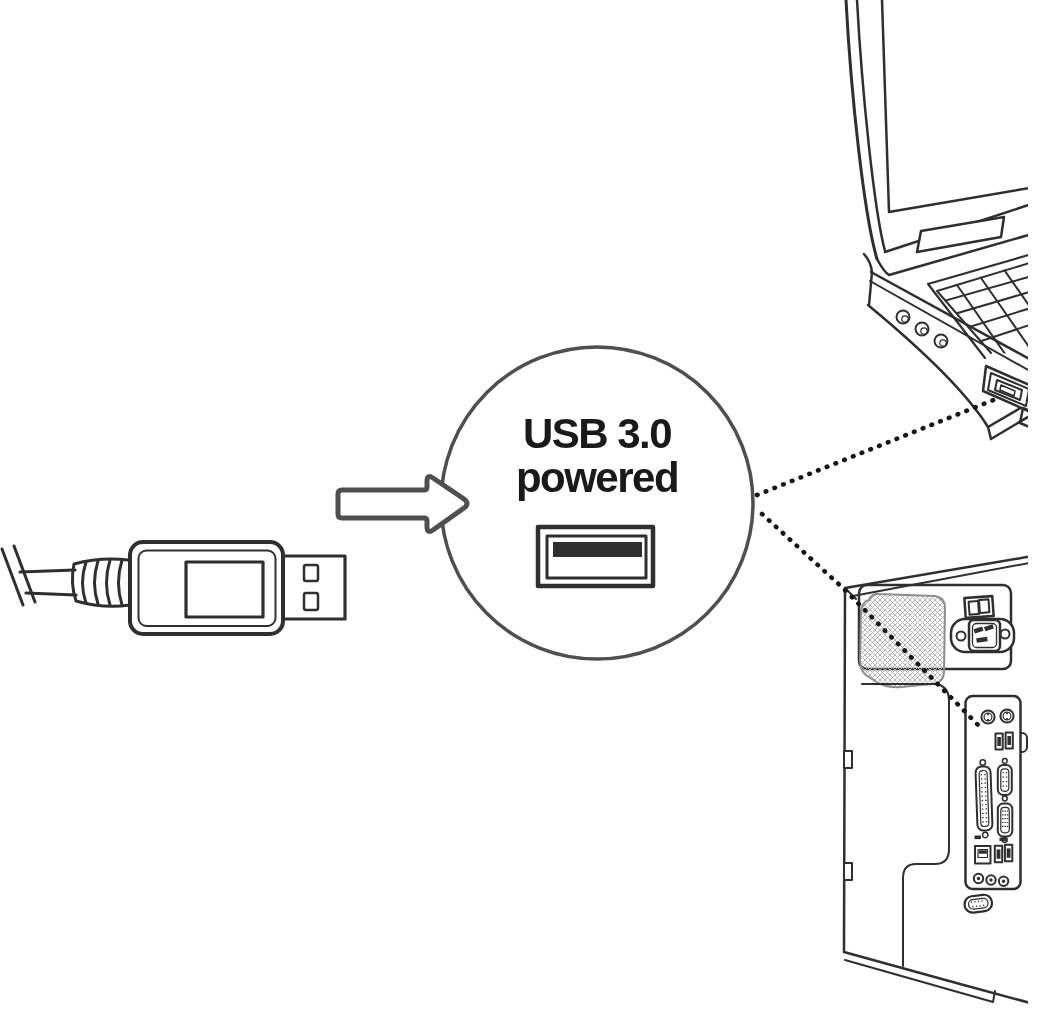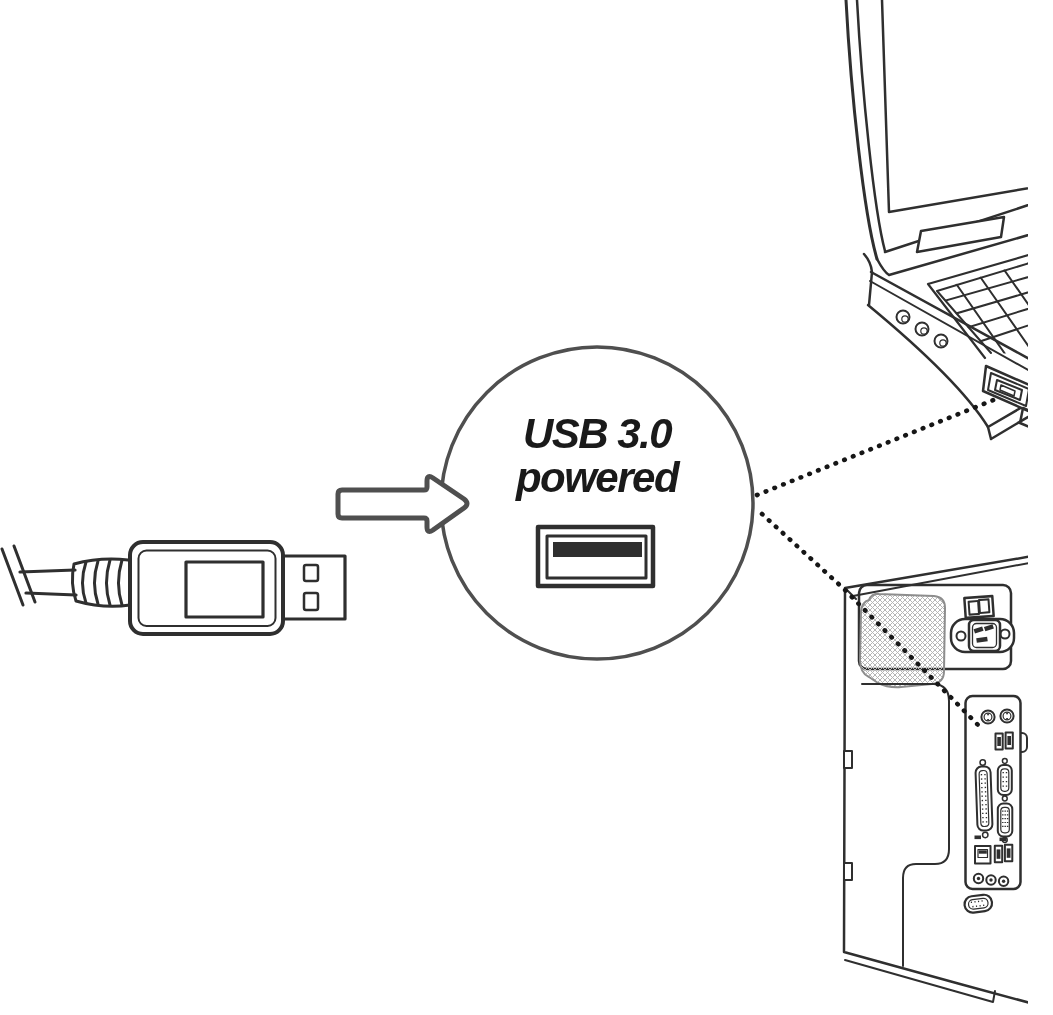--- a/index.html
+++ b/index.html
@@ -1,20 +1,20 @@
 <!DOCTYPE html>
 <html style="--line: #2f2f2f; --circle-line: #4f4f4f; --text: #1a1a1a; --dot: #161616; --vent-hatch: #b6b6b6; --vent-outline: #8d8d8d; --background: #ffffff;"><head>
 <meta charset="utf-8">
 <style>
   :root{
     --line:#2f2f2f; --circle-line:#4f4f4f; --text:#1a1a1a; --dot:#161616;
     --vent-hatch:#b6b6b6; --vent-outline:#8d8d8d; --background:#ffffff;
   }
   html,body{margin:0;padding:0;background:var(--background);}
-  .stage{position:relative;width:1028px;height:1015px;overflow:hidden;background:var(--background);font-style:italic;}
+  .stage{position:relative;width:1028px;height:1015px;overflow:hidden;background:var(--background);}
   svg{position:absolute;left:0;top:0;}
   
   .ln{stroke:var(--line);fill:none;stroke-linecap:round;stroke-linejoin:round;}
   .k12{stroke-width:1.2}.k13{stroke-width:1.3}.k15{stroke-width:1.5}
   .k2{stroke-width:2}.k22{stroke-width:2.2}.k25{stroke-width:2.5}
   .k3{stroke-width:3}.k32{stroke-width:3.2}.k4{stroke-width:4}.k45{stroke-width:4.5}
   .wf{fill:#fff;}
   .blk{fill:var(--line);stroke:none;}
   .pins{stroke:var(--line);fill:none;stroke-width:1.4;stroke-linecap:butt;}
   .meshline{stroke:var(--vent-hatch);stroke-width:1;}

